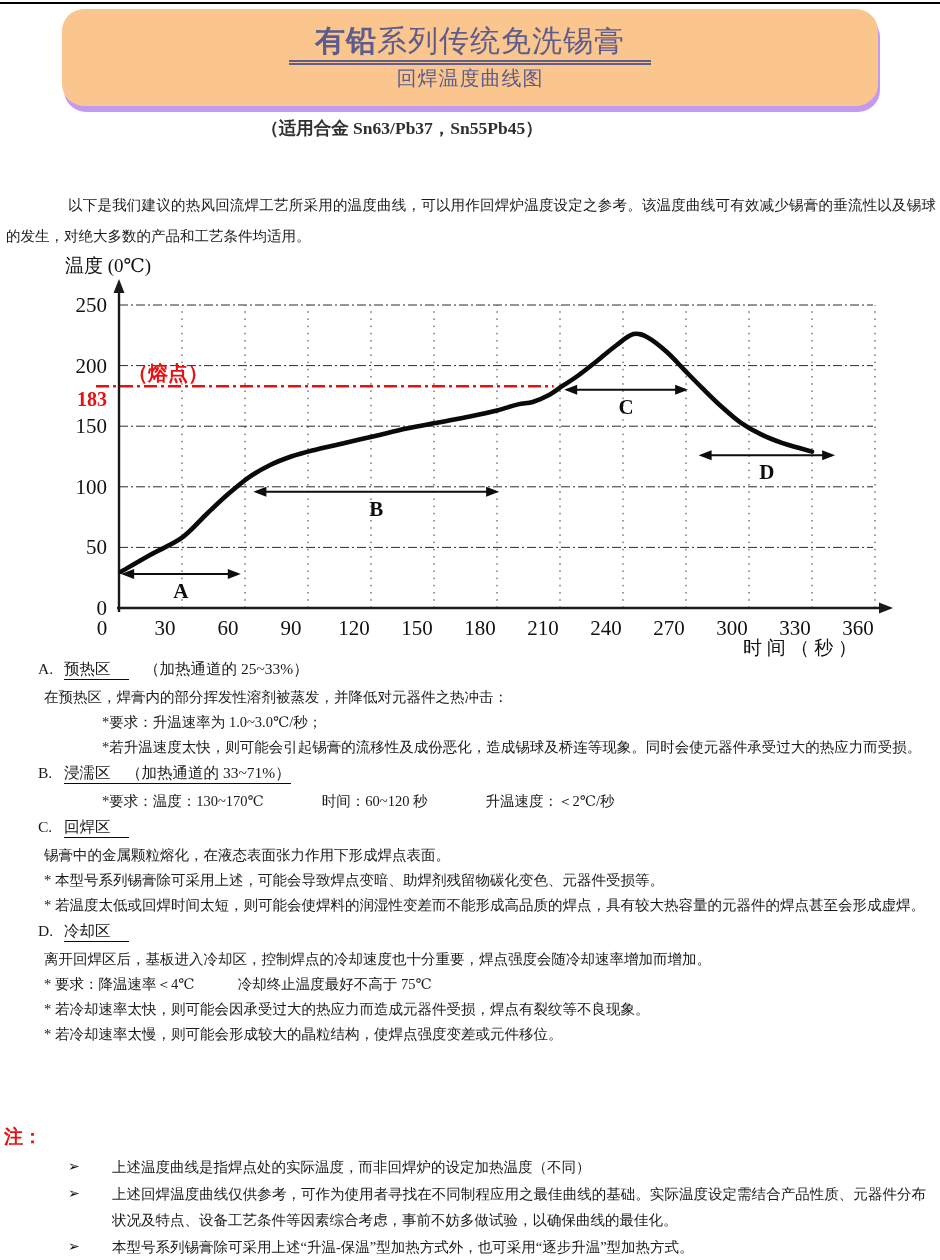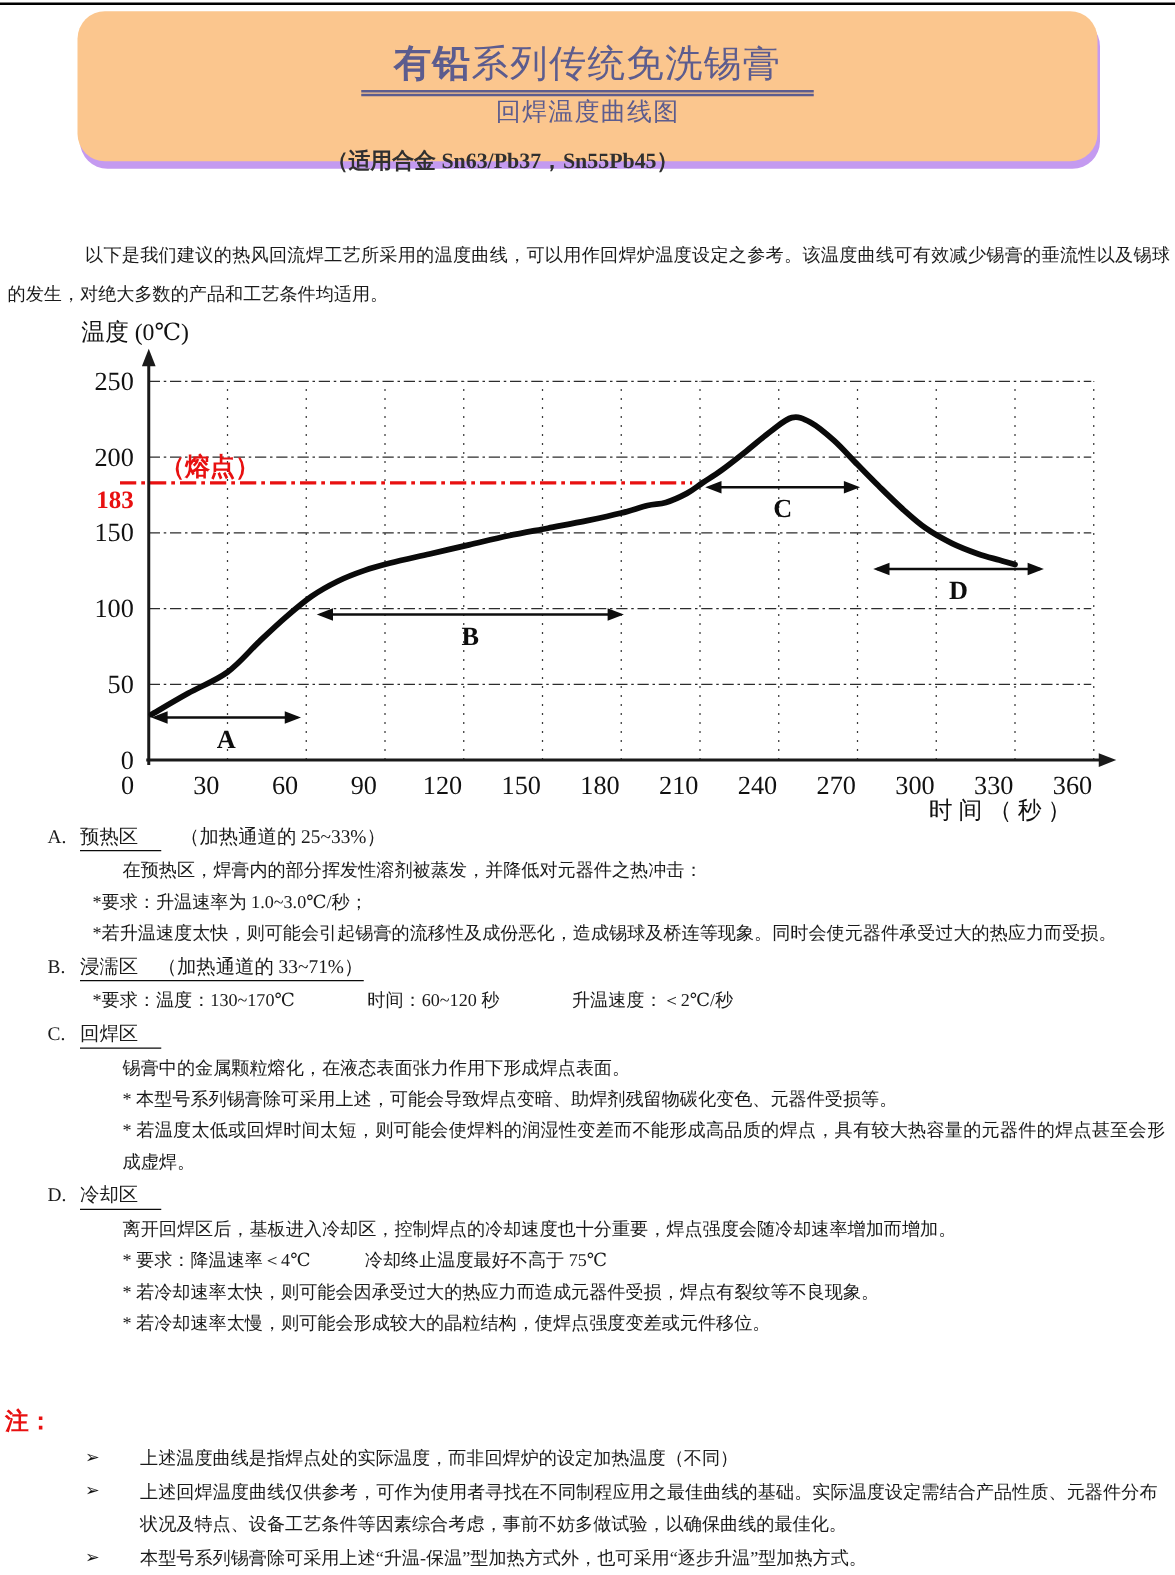--- a/index.html
+++ b/index.html
@@ -10,21 +10,21 @@
     --text-color:#1a1a1a;
   }
   *{margin:0;padding:0;box-sizing:border-box;}
   html,body{background:#fff;}
   .page{
     position:relative;width:940px;height:1260px;background:#fff;overflow:hidden;
     font-family:"Liberation Serif","DejaVu Serif",serif;color:var(--text-color);
   }
   .top-rule{position:absolute;left:0;top:2px;width:940px;height:2px;background:#000;}
   .header-box{
-    position:absolute;left:62px;top:9px;width:816px;height:120px;
+    position:absolute;left:62px;top:9px;width:816px;height:97px;
     background:var(--header-fill);border-radius:22px;
     box-shadow:2px 6px 0 var(--header-shadow);
     display:flex;flex-direction:column;align-items:center;justify-content:center;
   }
   .title1{
     font-size:30px;color:var(--title-color);font-weight:500;letter-spacing:1px;
     border-bottom:5px double var(--title-color);padding:0 26px 1px 26px;line-height:1.25;
   }
   .title1 b{font-weight:900;}
   .title2{font-size:20px;color:var(--title-color);font-weight:500;letter-spacing:1px;line-height:1.3;margin-top:2px;font-family:Liberation Mono, monospace;}
@@ -36,22 +36,22 @@
   .tick-red{font-family:"Liberation Serif","DejaVu Serif",serif;font-size:20px;font-weight:bold;fill:var(--accent-red);}
   .axis-title{font-family:"Liberation Serif","DejaVu Serif",serif;font-size:19px;fill:#111;}
   .zone-label{font-family:"Liberation Serif","DejaVu Serif",serif;font-size:21px;font-weight:bold;fill:#0d0d0d;}
   .melt-label{font-family:"Liberation Serif","DejaVu Serif",serif;font-size:20px;font-weight:bold;fill:var(--accent-red);}
   .sections{position:absolute;left:0;top:656px;width:940px;}
   .section{margin-bottom:2px;}
   .sec-heading{font-size:15.5px;margin:3px 0 5px 38px;}
   .sec-label{display:inline-block;width:26px;}
   .sec-underline{border-bottom:1.6px solid #0a0a0a;padding-bottom:2px;margin-top:20px;}
   .pad-after{padding-right:18px;}
-  .sec-line{font-size:14.5px;line-height:25px;padding-left:98px;padding-right:8px;text-align:justify;}
-  .sec-line.ind2{padding-left:74px;}
+  .sec-line{font-size:14.5px;line-height:25px;padding-left:44px;padding-right:8px;text-align:justify;}
+  .sec-line.ind2{padding-left:102px;}
   .notes{position:absolute;left:0;top:1124px;width:940px;}
   .notes-label{color:var(--accent-red);font-weight:700;font-size:19px;margin:0 0 4px 4px;}
   .note-item{position:relative;font-size:14.5px;line-height:26.5px;padding-left:112px;padding-right:14px;text-align:justify;}
   .note-bullet{position:absolute;left:68px;top:0;font-size:14px;color:#111;}
 </style>
 </head>
 <body>
 
 <div class="page">
   <div class="top-rule"></div>

